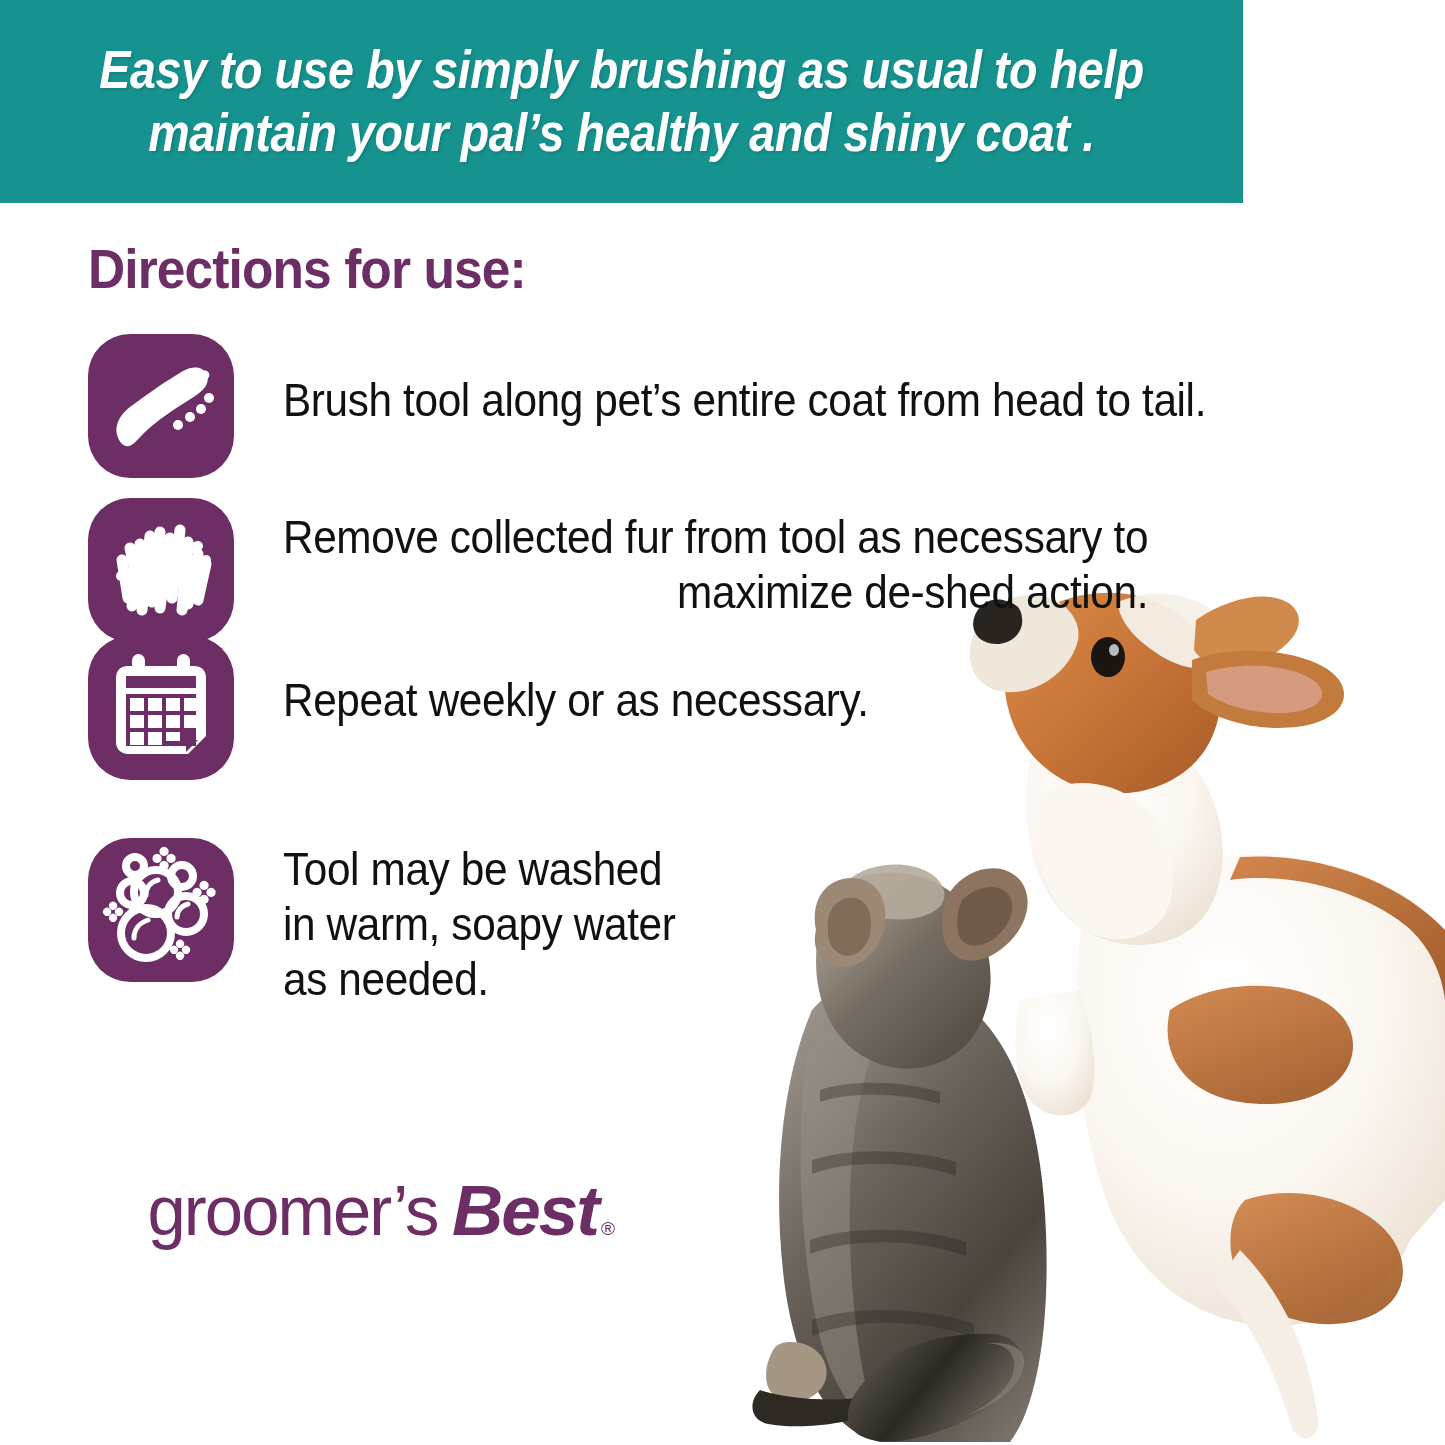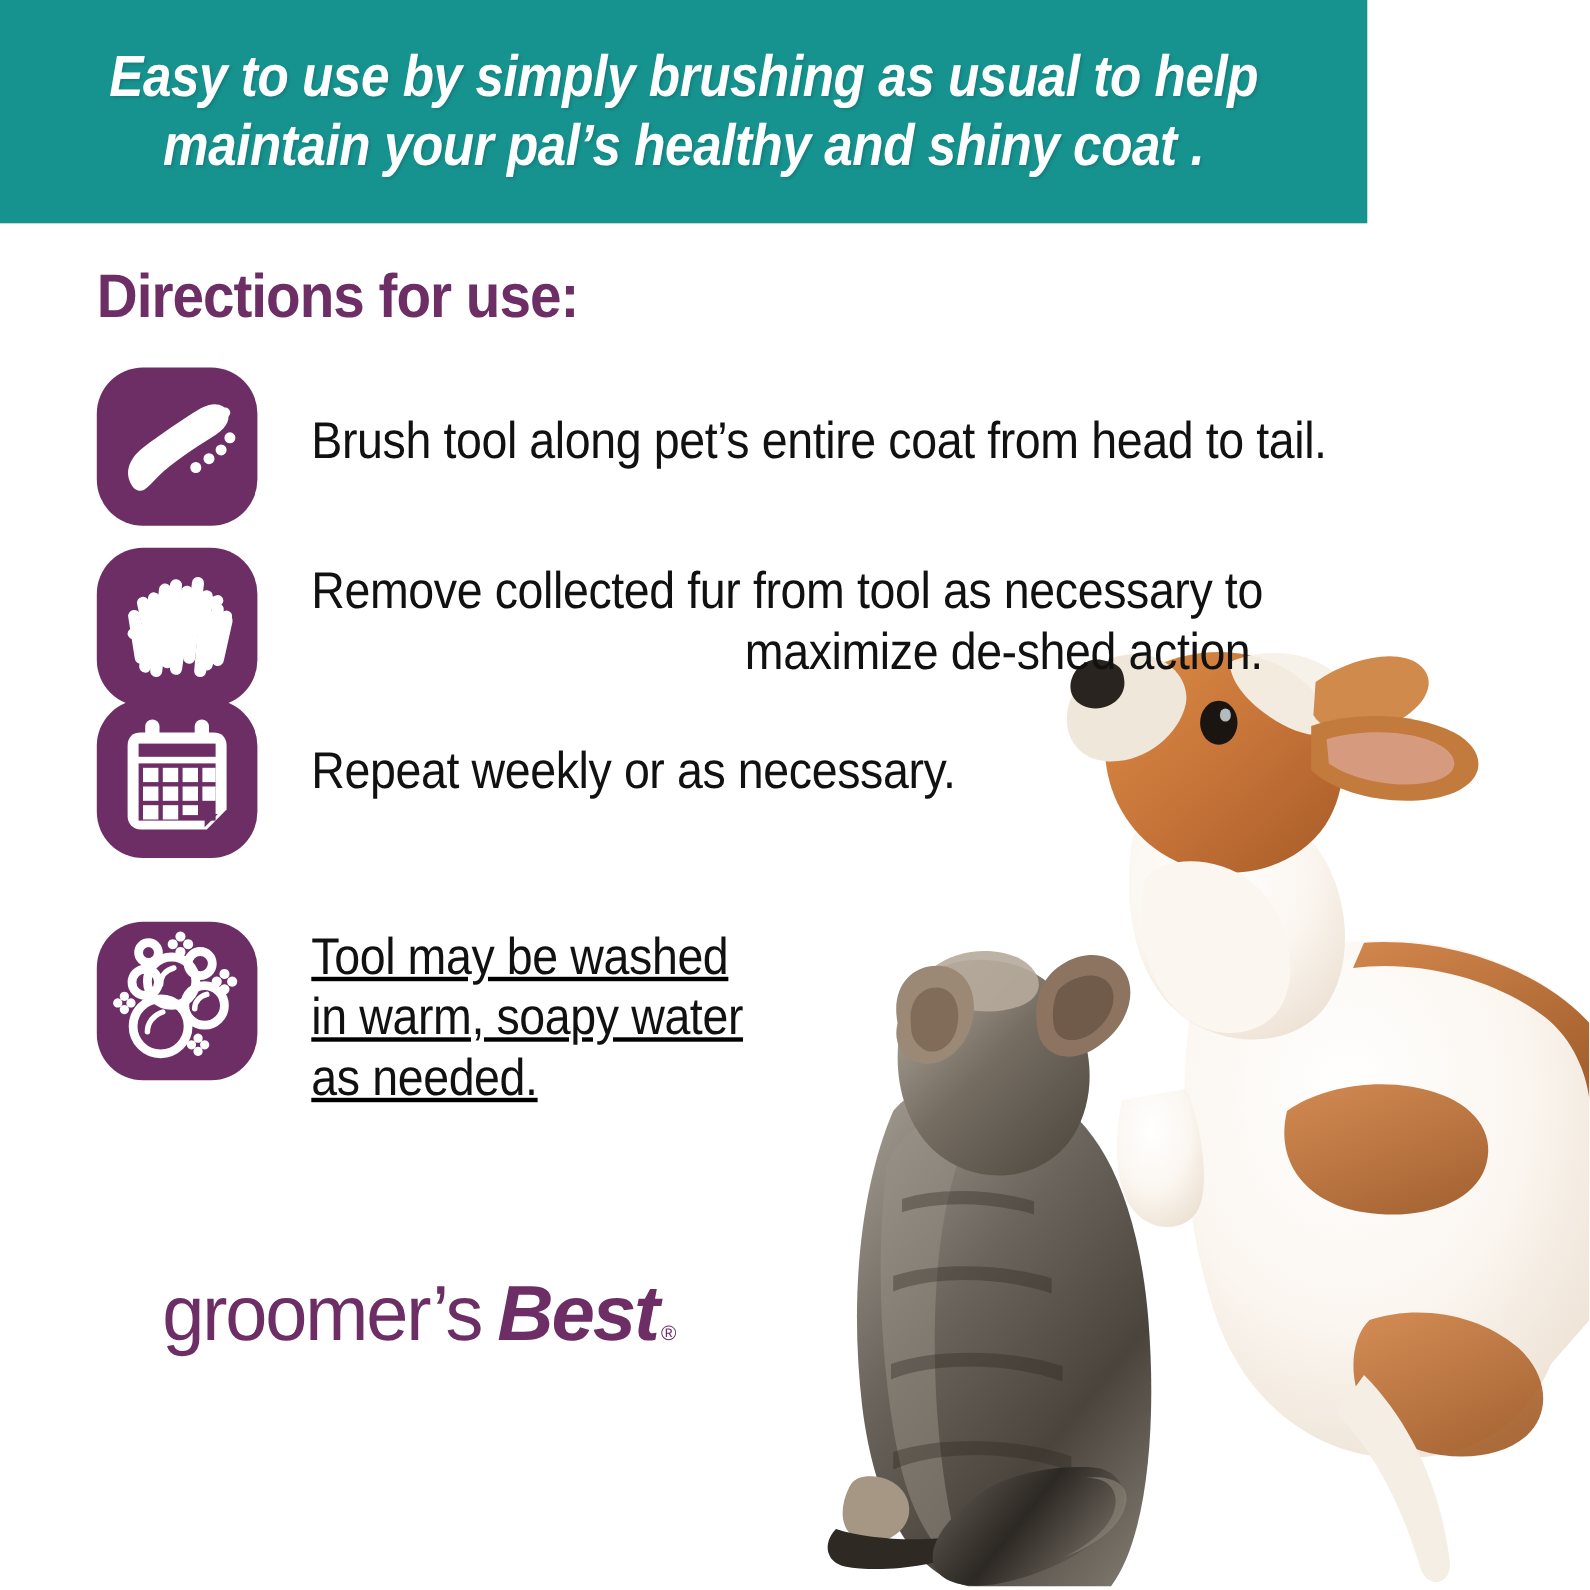--- a/index.html
+++ b/index.html
@@ -45,21 +45,21 @@
     transform:scaleX(0.92);
     transform-origin:left center;
   }
 
   
   .steps { position:absolute; left:0; top:0; width:1445px; }
   .step { position:absolute; left:88px; display:flex; align-items:flex-start; }
   .step-1 { top:334px;justify-content:space-between; }
   .step-2 { top:498px;text-align:right; }
   .step-3 { top:636px; }
-  .step-4 { top:838px;text-decoration:underline; }
+  .step-4 { top:838px; }
 
   .icon-tile {
     width:146px; height:144px;
     background:#6D2E66;
     border-radius:42px;
     flex:0 0 auto;
     position:relative;
   }
   .icon-tile svg { position:absolute; left:0; top:0; width:146px; height:144px; }
 
@@ -98,21 +98,21 @@
   }
   .hartz-reg {
     display:inline-block;
     color:#ffffff;
     font-family:"Liberation Serif", serif;
     font-size:16px;
     vertical-align:baseline;
     margin-left:1px;
   }
   .hartz-heart { display:inline-block; vertical-align:middle; margin-left:6px; }
-  .gb-line { margin-top:6px; white-space:nowrap; }
+  .gb-line { margin-top:22px; white-space:nowrap; }
   .gb-groomers {
     color:#6D2E66;
     font-size:71px;
     font-weight:normal;
     letter-spacing:-2px;
     transform:scaleX(0.97);
     display:inline-block;
   }
   .gb-best {
     color:#6D2E66;

